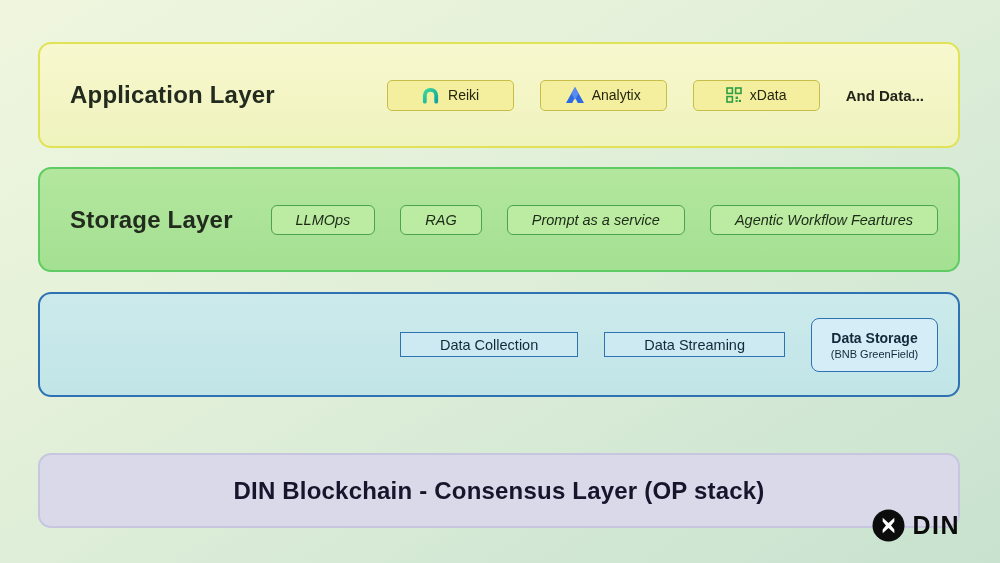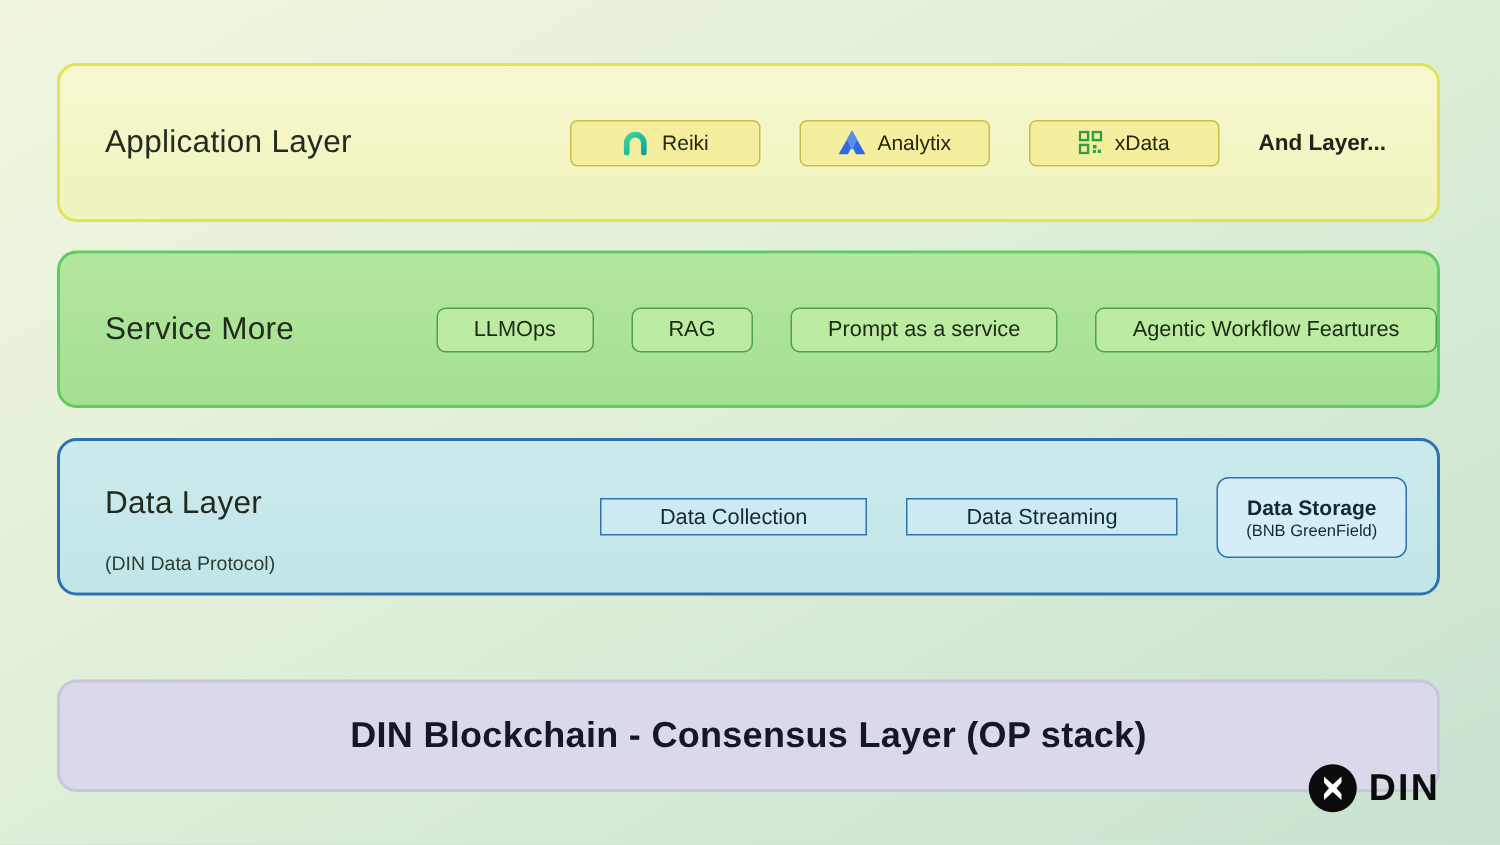--- a/index.html
+++ b/index.html
@@ -10,28 +10,28 @@
   }
   .band{
     position:absolute;left:38px;width:922px;box-sizing:border-box;
     border:2px solid;border-radius:13px;display:flex;align-items:center;
   }
   .band-app{top:42px;height:106px;background:linear-gradient(180deg,#f8f8cf,#eff3bd);border-color:#e2e257;}
   .band-service{top:167px;height:105px;background:linear-gradient(180deg,#b3e79e,#a4e092);border-color:#5ecc63;}
   .band-data{top:292px;height:105px;background:linear-gradient(180deg,#cceaec,#c1e5e7);border-color:#2e72b4;}
   .band-consensus{top:417px;height:75px;background:#d9d9ea;border-color:#c6c6df;justify-content:center;margin-top:36px;}
 
-  .layer-title{font-size:21px;font-weight:400;margin-left:30px;letter-spacing:.2px;white-space:nowrap;}
+  .layer-title{font-size:24px;font-weight:700;margin-left:30px;letter-spacing:.2px;white-space:nowrap;}
   .title-block{margin-left:30px;display:flex;flex-direction:column;gap:3px;}
   .title-block .layer-title{margin-left:0;}
   .layer-subtitle{font-size:13px;color:#2c3f34;}
 
   .badge-row{margin-left:auto;display:flex;align-items:center;text-align:right;}
   .row-app{gap:26px;margin-right:34px;}
-  .row-service{gap:25px;}
+  .row-service{gap:25px;margin-right:20px;font-style:italic;}
   .row-data{gap:26px;margin-right:20px;}
 
   .badge{box-sizing:border-box;display:flex;align-items:center;justify-content:center;white-space:nowrap;}
   .badge-app{
     min-width:127px;height:31px;gap:8px;border-radius:5px;
     background:#f3ef9f;border:1.5px solid #c9bd4a;font-size:14px;font-weight:500;color:#26260f;
   }
   .badge-service{
     height:30px;padding:0 24px;border-radius:6px;
     background:#bceba2;border:1.5px solid #4ba251;font-size:14.5px;color:#1c2a17;
@@ -92,39 +92,35 @@
             <rect x="1" y="1" width="5.4" height="5.4" fill="none" stroke="#2f9e44" stroke-width="1.6"></rect>
             <rect x="9.6" y="1" width="5.4" height="5.4" fill="none" stroke="#2f9e44" stroke-width="1.6"></rect>
             <rect x="1" y="9.6" width="5.4" height="5.4" fill="none" stroke="#2f9e44" stroke-width="1.6"></rect>
             <rect x="9.6" y="9.6" width="2.4" height="2.4" fill="#2f9e44"></rect>
             <rect x="12.8" y="12.8" width="2.2" height="2.2" fill="#2f9e44"></rect>
             <rect x="9.6" y="13" width="2" height="2" fill="#2f9e44"></rect>
           </svg>
         </span>
         <span>xData</span>
       </div>
-      <span class="and-more">And Layer...</span>
+      <span class="and-more">And Data...</span>
     </div>
   </section>
 
   <section class="band band-service">
-    <h2 class="layer-title">Service More</h2>
+    <h2 class="layer-title">Storage Layer</h2>
     <div class="badge-row row-service">
       <div class="badge badge-service">LLMOps</div>
       <div class="badge badge-service">RAG</div>
       <div class="badge badge-service">Prompt as a service</div>
       <div class="badge badge-service">Agentic Workflow Feartures</div>
     </div>
   </section>
 
   <section class="band band-data">
-    <div class="title-block">
-      <h2 class="layer-title">Data Layer</h2>
-      <span class="layer-subtitle">(DIN Data Protocol)</span>
-    </div>
     <div class="badge-row row-data">
       <div class="badge badge-data">Data Collection</div>
       <div class="badge badge-data">Data Streaming</div>
       <div class="badge badge-data badge-storage">
         <span class="main">Data Storage</span>
         <span class="sub">(BNB GreenField)</span>
       </div>
     </div>
   </section>
 

